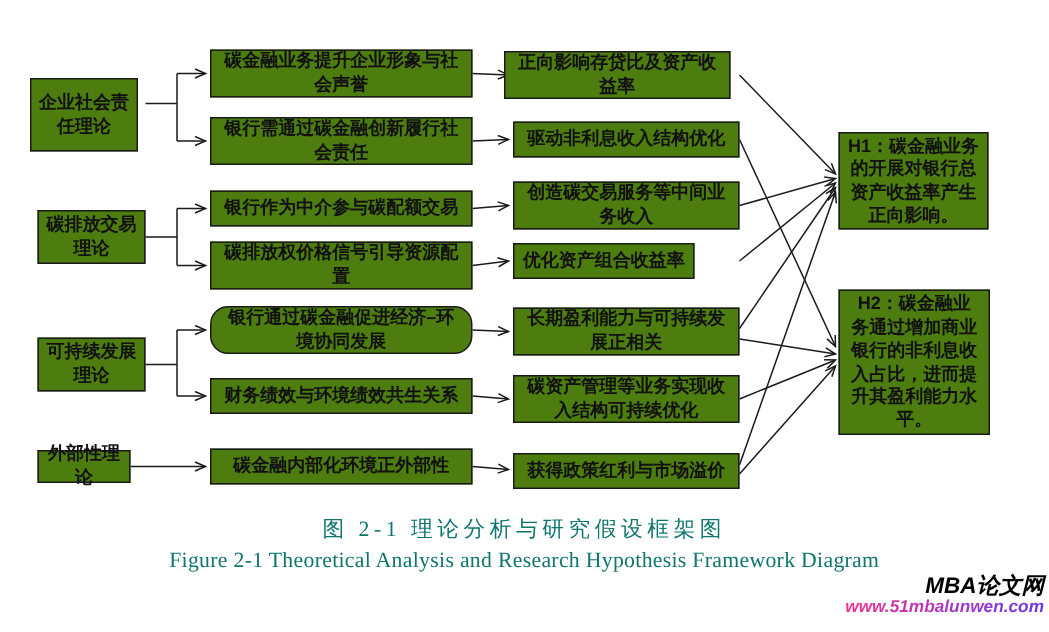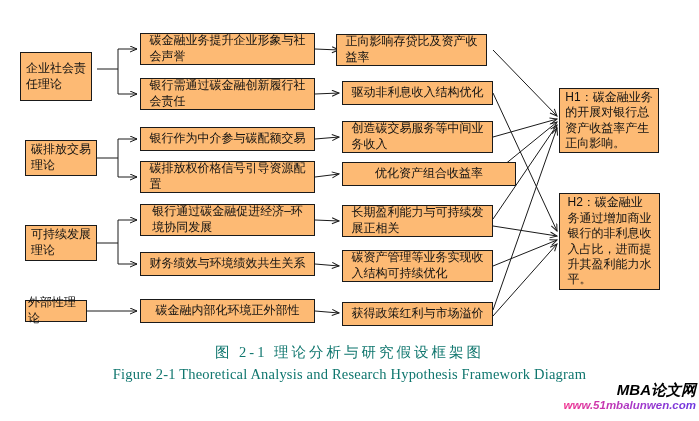--- a/index.html
+++ b/index.html
@@ -2,23 +2,23 @@
 <html><head>
 <meta charset="utf-8">
 <style>
   html,body{margin:0;padding:0;background:#fff;}
   .page{
     position:relative;width:699px;height:421px;background:#ffffff;overflow:hidden;
     font-family:"Liberation Sans","DejaVu Sans",sans-serif;color:#111;
   }
   .layer{position:absolute;left:0;top:0;width:699px;height:421px;}
   .nbox{
-    position:absolute;box-sizing:border-box;background:#fdba74;border:1.2px solid #1a1a1a;
-    display:flex;align-items:center;justify-content:center;
-    font-size:12px;line-height:1.3;white-space:pre-line;z-index:2;padding:1px 2px;
+    position:absolute;box-sizing:border-box;background:#4d7c0f;border:1.2px solid #1a1a1a;
+    display:flex;align-items:center;justify-content:center;text-align:center;
+    font-size:12px;line-height:1.3;white-space:pre-line;z-index:2;padding:1px 2px;font-weight:bold;
   }
   .hyp{font-size:12px;line-height:1.28;}
   .captions{position:absolute;left:0;width:699px;text-align:center;
     font-family:"Liberation Serif","DejaVu Serif",serif;color:#0f766e;}
   .cap-zh{top:343px;font-size:14.5px;letter-spacing:3px;}
   .cap-en{top:366px;font-size:14.5px;letter-spacing:0.2px;}
   .wm{position:absolute;right:3px;text-align:right;z-index:3;
     font-family:"Liberation Sans","DejaVu Sans",sans-serif;}
   .wm-brand{top:381px;font-size:15px;font-weight:bold;font-style:italic;color:#000;}
   .wm-url{top:399px;font-size:11.5px;font-style:italic;font-weight:bold;color:#c935b8;
@@ -90,31 +90,31 @@
 理论</div>
   <div class="nbox" style="left:25px;top:300px;width:62px;height:22px;">外部性理论</div>
 
   <div class="nbox" style="left:140px;top:33px;width:175px;height:32px;">碳金融业务提升企业形象与社
 会声誉</div>
   <div class="nbox" style="left:140px;top:78px;width:175px;height:32px;">银行需通过碳金融创新履行社
 会责任</div>
   <div class="nbox" style="left:140px;top:127px;width:175px;height:24px;">银行作为中介参与碳配额交易</div>
   <div class="nbox" style="left:140px;top:161px;width:175px;height:32px;">碳排放权价格信号引导资源配
 置</div>
-  <div class="nbox" style="left:140px;top:204px;width:175px;height:32px;">银行通过碳金融促进经济–环
+  <div class="nbox" style="left:140px;top:204px;width:175px;height:32px;border-radius:12px;">银行通过碳金融促进经济–环
 境协同发展</div>
   <div class="nbox" style="left:140px;top:299px;width:175px;height:24px;">碳金融内部化环境正外部性</div>
   <div class="nbox" style="left:140px;top:252px;width:175px;height:24px;">财务绩效与环境绩效共生关系</div>
 
   <div class="nbox" style="left:336px;top:34px;width:151px;height:32px;">正向影响存贷比及资产收
 益率</div>
   <div class="nbox" style="left:342px;top:81px;width:151px;height:24px;">驱动非利息收入结构优化</div>
   <div class="nbox" style="left:342px;top:121px;width:151px;height:32px;">创造碳交易服务等中间业
 务收入</div>
-  <div class="nbox" style="left:342px;top:162px;width:174px;height:24px;">优化资产组合收益率</div>
+  <div class="nbox" style="left:342px;top:162px;width:121px;height:24px;">优化资产组合收益率</div>
   <div class="nbox" style="left:342px;top:205px;width:151px;height:32px;">长期盈利能力与可持续发
 展正相关</div>
   <div class="nbox" style="left:342px;top:250px;width:151px;height:32px;">碳资产管理等业务实现收
 入结构可持续优化</div>
   <div class="nbox" style="left:342px;top:302px;width:151px;height:24px;">获得政策红利与市场溢价</div>
 
   <div class="nbox hyp" style="left:559px;top:88px;width:100px;height:65px;">H1：碳金融业务
 的开展对银行总
 资产收益率产生
 正向影响。</div>

